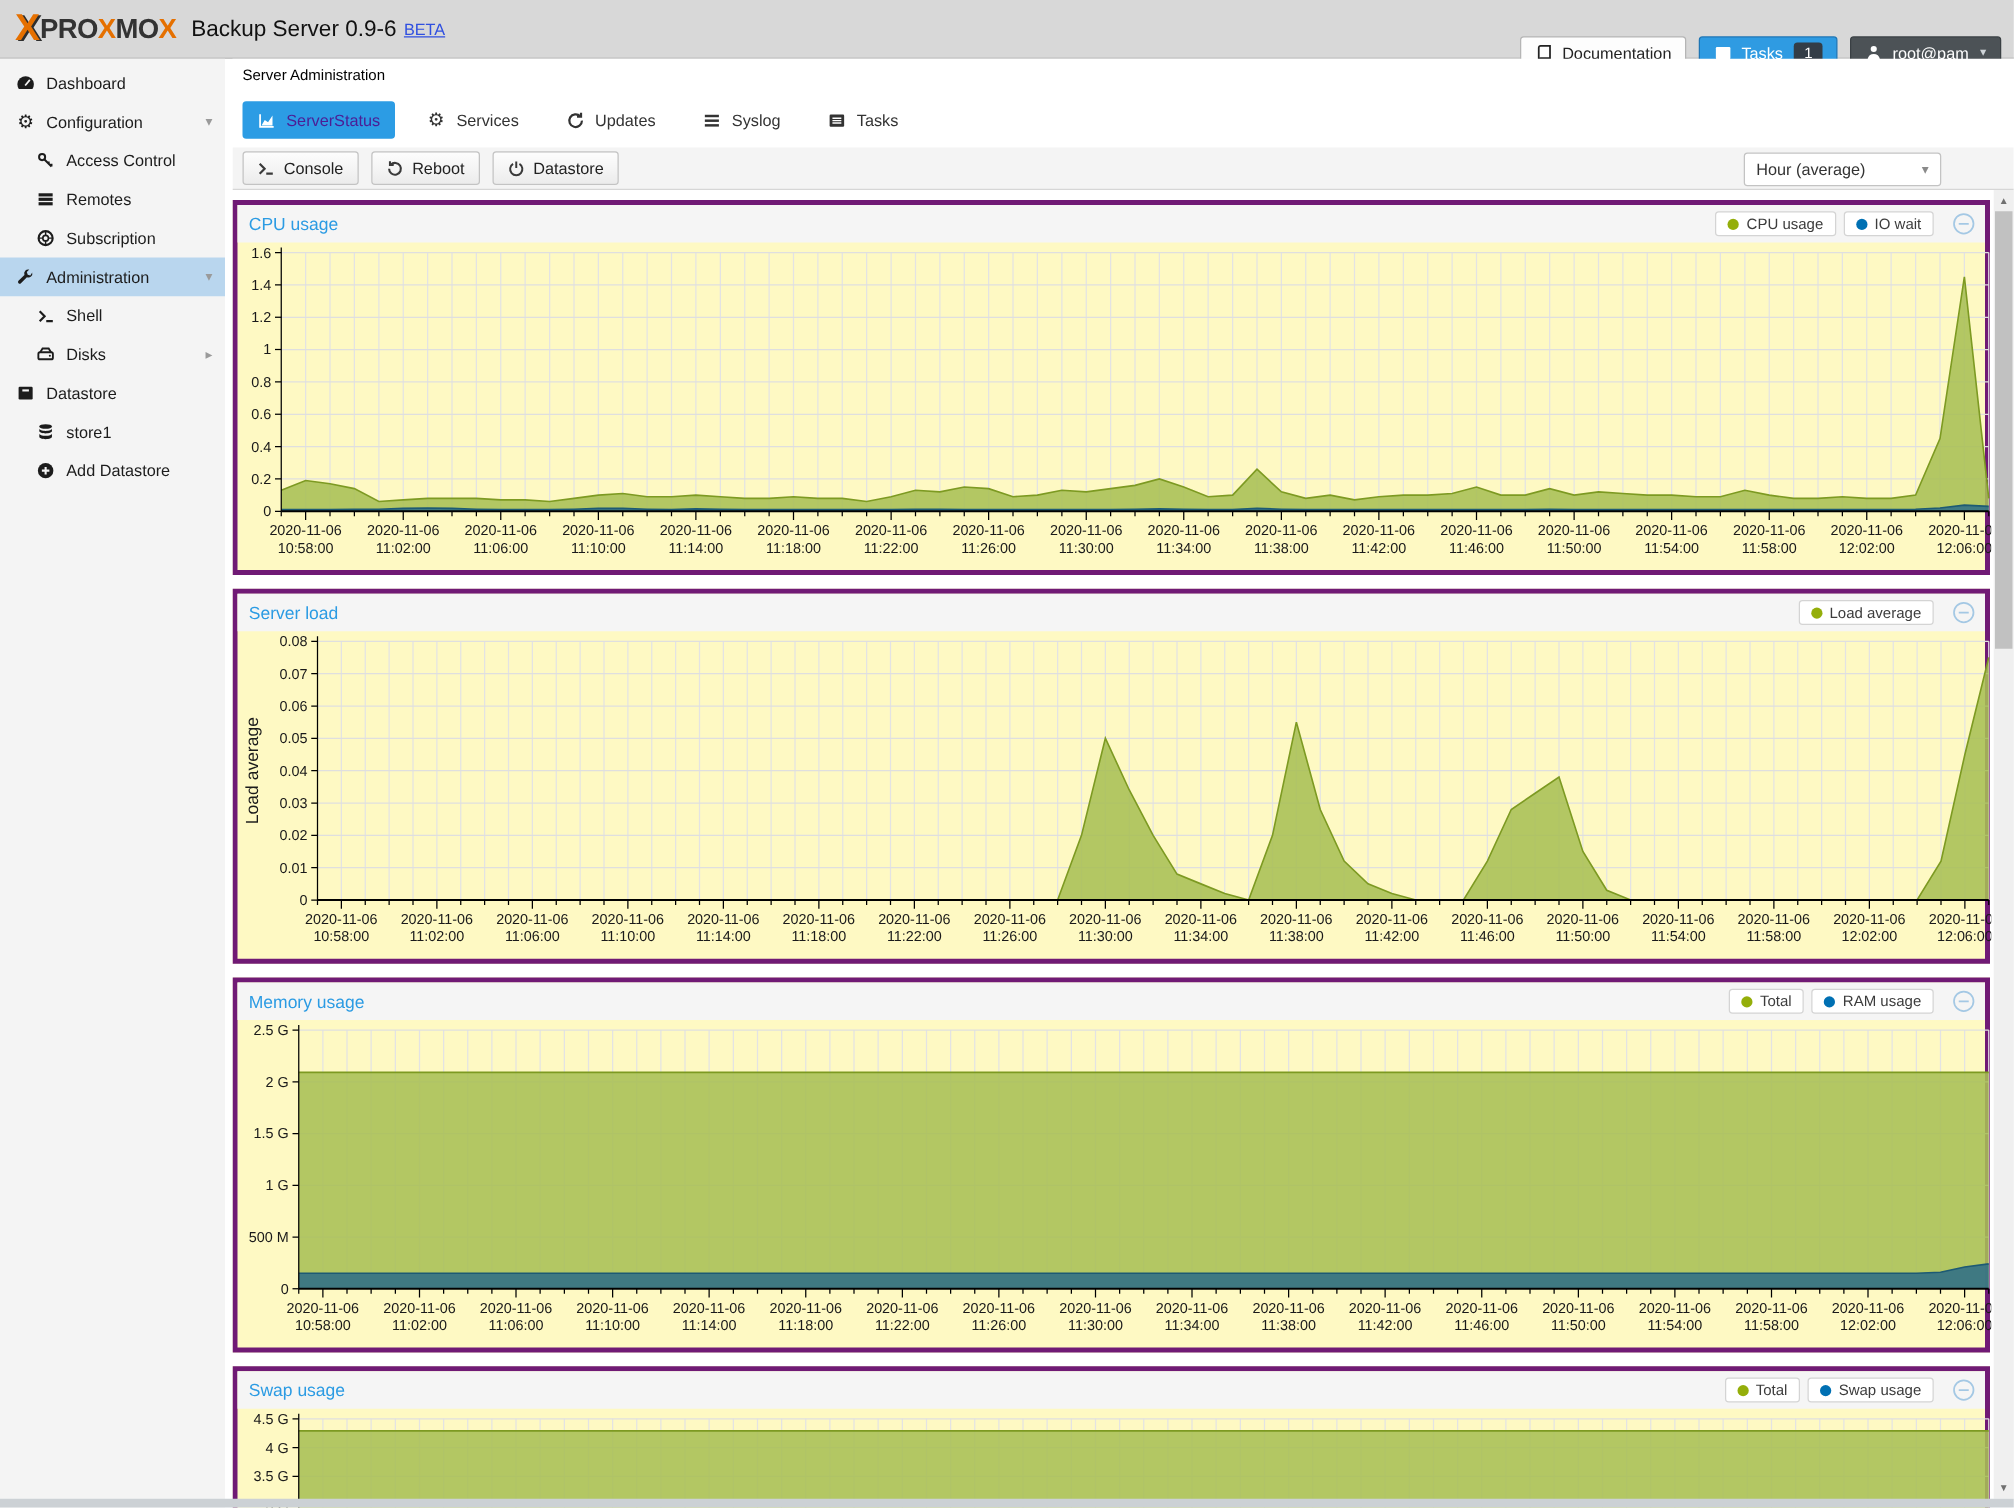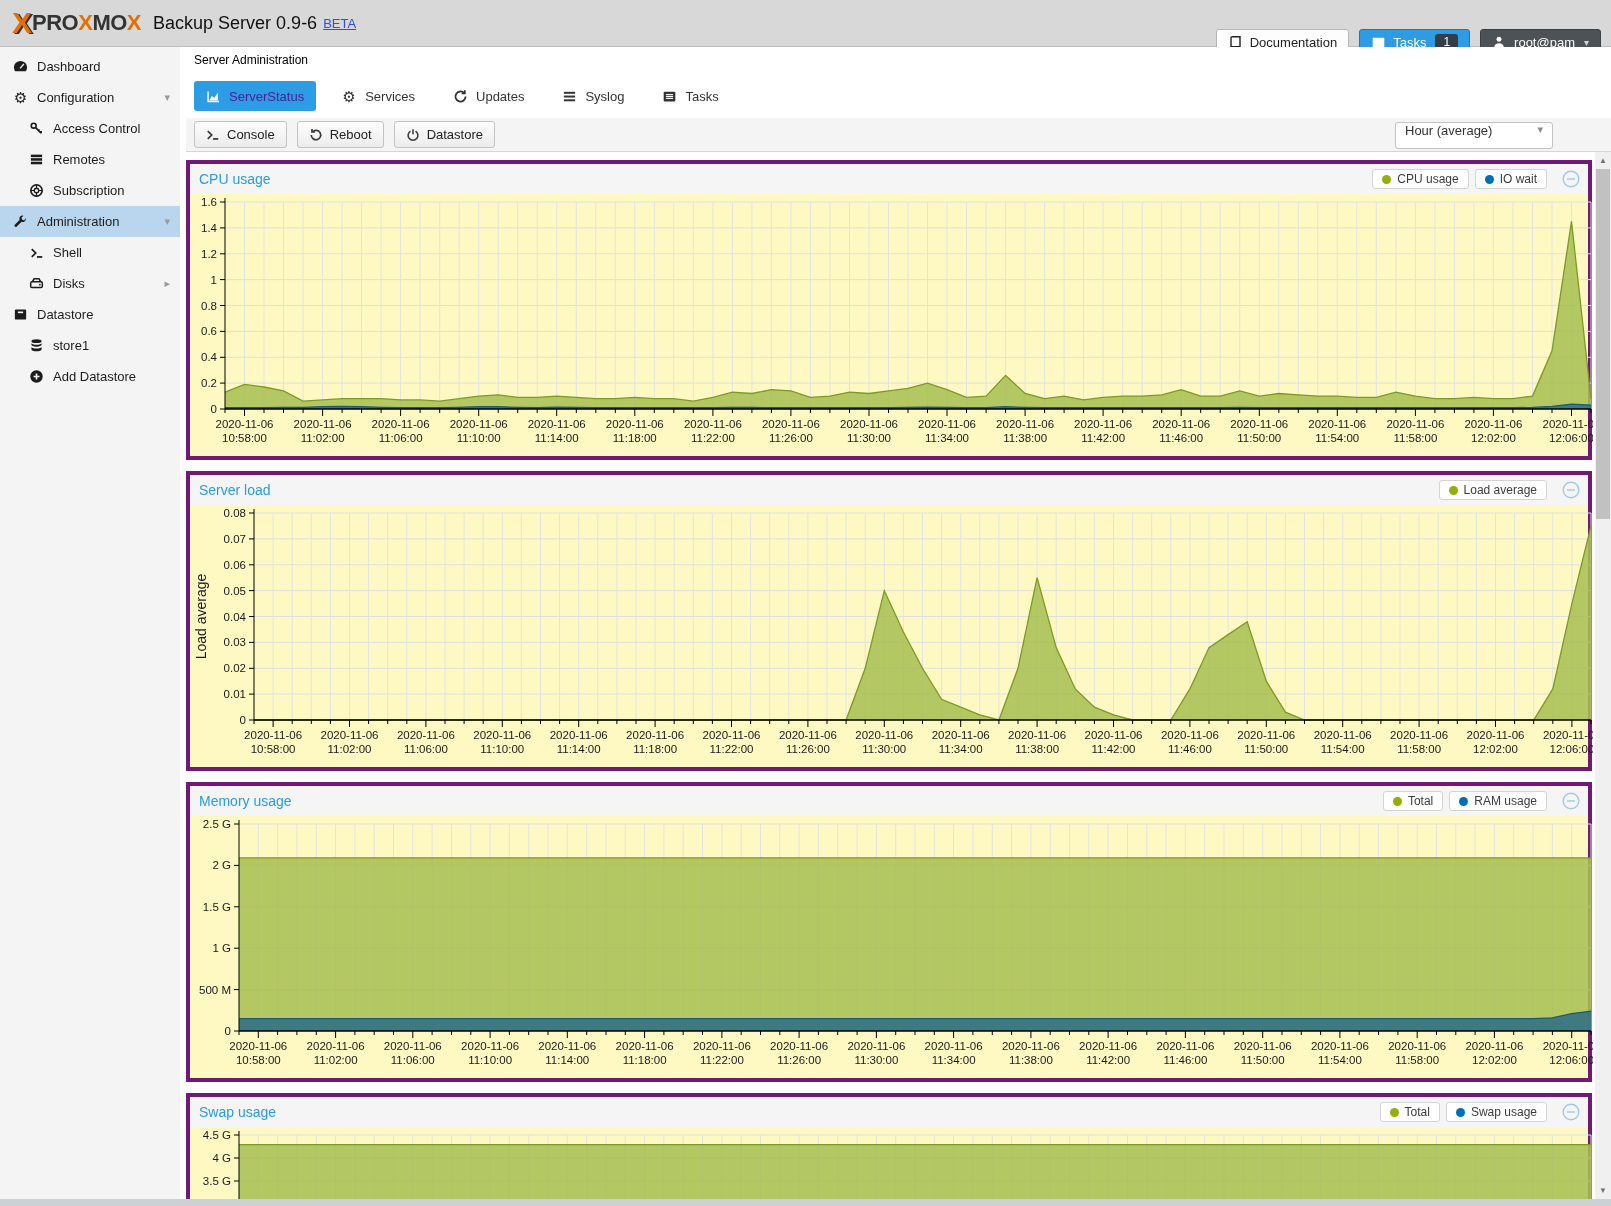--- a/index.html
+++ b/index.html
@@ -41,21 +41,21 @@
   .tab .ic{width:15px;height:15px;display:inline-flex;color:#333;}
   .tab.active{background:#2c9ce4;color:#4c1d95;}
   .tab.active .ic{color:#fff;}
   #toolbar{position:absolute;left:0;top:71px;width:100%;height:34px;background:#f4f4f4;
     border-bottom:1px solid #d6d6d6;display:flex;align-items:center;padding:0 8px;}
   .tbtn{display:inline-flex;align-items:center;gap:7px;height:27px;padding:0 11px;margin-right:10px;
     background:linear-gradient(#fdfdfd,#ececec);border:1px solid #c3c3c3;border-radius:3px;
     font-size:13px;color:#222;cursor:pointer;}
   .tbtn .ic{width:14px;height:14px;display:inline-flex;color:#3a3a3a;}
   #timeframe{position:absolute;right:58px;top:4px;width:158px;height:27px;background:#fff;
-    border:1px solid #c3c3c3;border-radius:3px;display:flex;padding:0 9px;
+    border:1px solid #c3c3c3;border-radius:3px;display:flex;align-items:center;padding:0 9px;
     font-size:13px;color:#333;cursor:pointer;}
   #timeframe .chev{margin-left:auto;color:#8a8a8a;font-size:11px;}
   
   #panels{position:absolute;left:0;top:113px;width:1406px;bottom:0;}
   .panel{position:absolute;left:0;width:1406px;height:300px;border:4px solid #701a75;background:#fef9c3;}
   .panel-hd{height:30px;background:#f5f5f5;display:flex;align-items:center;padding:0 9px;position:relative;}
   .panel-title{font-size:14px;color:#2b9be3;}
   .legend{margin-left:auto;display:flex;gap:6px;margin-right:32px;}
   .legend-item{border:1px solid #d4d4d4;background:#fff;border-radius:3px;padding:2px 9px;font-size:12px;
     color:#3c3c3c;display:inline-flex;align-items:center;gap:6px;cursor:pointer;}

